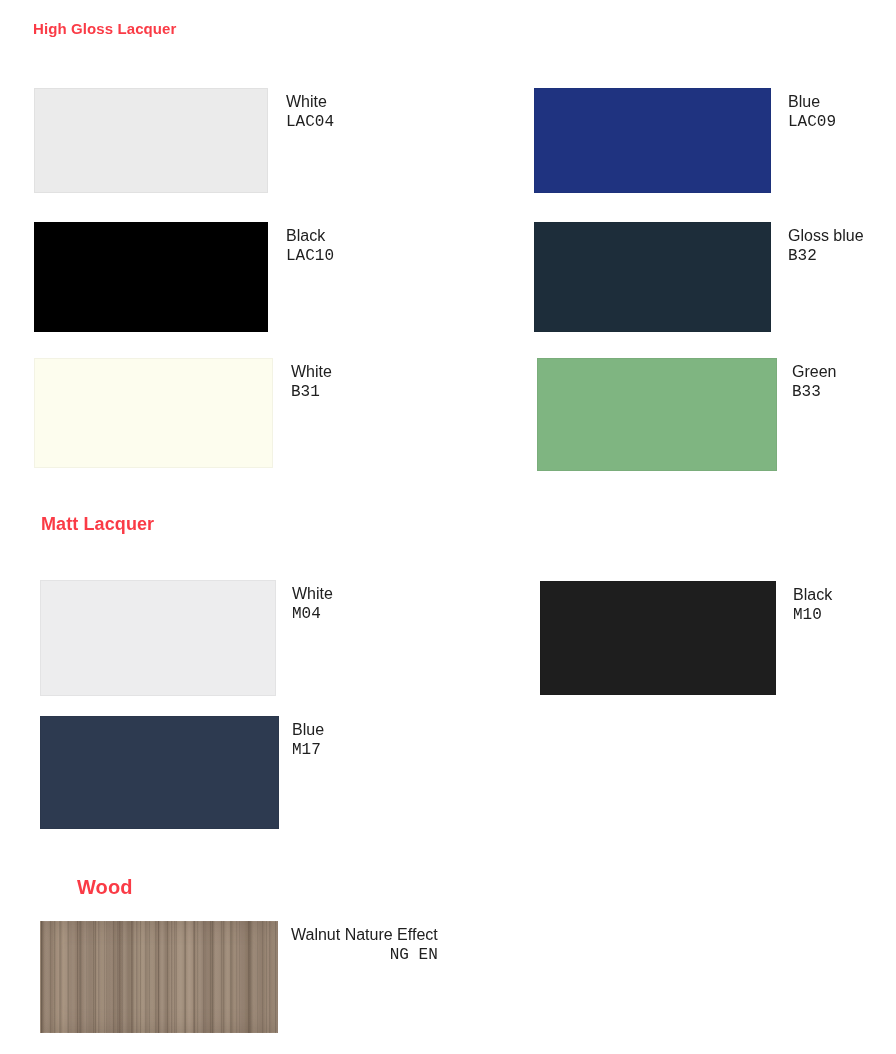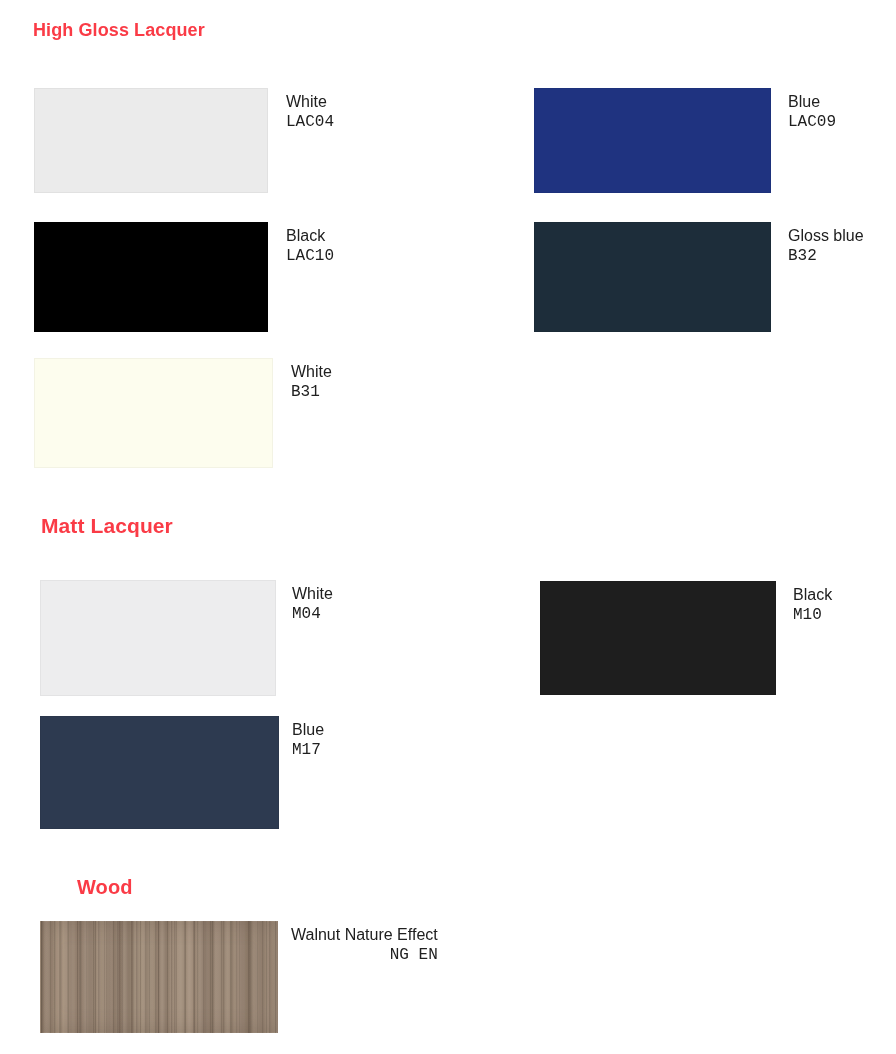--- a/index.html
+++ b/index.html
@@ -16,22 +16,22 @@
   }
   .page { position: relative; width: 896px; height: 1054px; }
 
   .section-title {
     position: absolute;
     color: #fa3b46;
     font-weight: bold;
     letter-spacing: 0.1px;
     white-space: nowrap;
   }
-  #title-gloss { left: 33px; top: 20px; font-size: 18px; }
-  #title-matt  { left: 41px; top: 514px; font-size: 21px; }
+  #title-gloss { left: 33px; top: 20px; font-size: 15px; }
+  #title-matt  { left: 41px; top: 514px; font-size: 18px; }
   #title-wood  { left: 41px; top: 876px; font-size: 20px; margin-left: 36px; }
 
   .swatch-row { position: absolute; }
   .chip {
     position: absolute; left: 0; top: 0;
     border: 1px solid rgba(0,0,0,0.04);
   }
   .caption {
     position: absolute;
     font-size: 16px;
@@ -104,20 +104,27 @@
   </div>
 
   <div class="swatch-row" style="left:34px; top:358px; width:480px; height:110px;">
     <div class="chip" style="width:239px; height:110px; background:#fdfdee;"></div>
     <div class="caption" style="left:257px; top:3px;">
       <span class="name">White</span>
       <span class="code">B31</span>
     </div>
   </div>
 
+  <div class="swatch-row" style="left:537px; top:358px; width:359px; height:113px;">
+    <div class="chip" style="width:240px; height:113px; background:#7fb581;"></div>
+    <div class="caption" style="left:255px; top:3px;">
+      <span class="name">Green</span>
+      <span class="code">B33</span>
+    </div>
+  </div>
 
   <div class="section-title" id="title-matt">Matt Lacquer</div>
 
   <div class="swatch-row" style="left:40px; top:580px; width:480px; height:116px;">
     <div class="chip" style="width:236px; height:116px; background:#ededee;"></div>
     <div class="caption" style="left:252px; top:3px;">
       <span class="name">White</span>
       <span class="code">M04</span>
     </div>
   </div>

